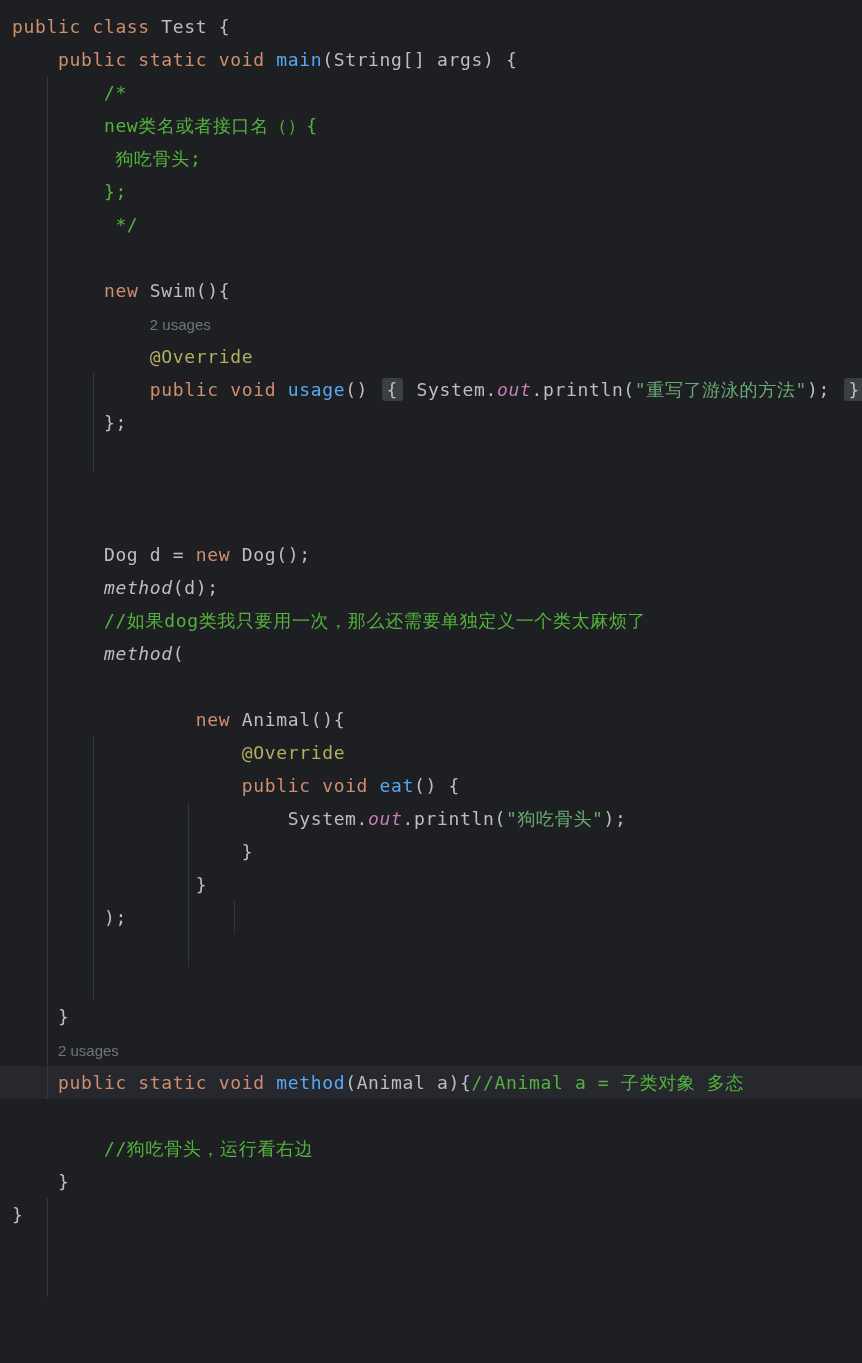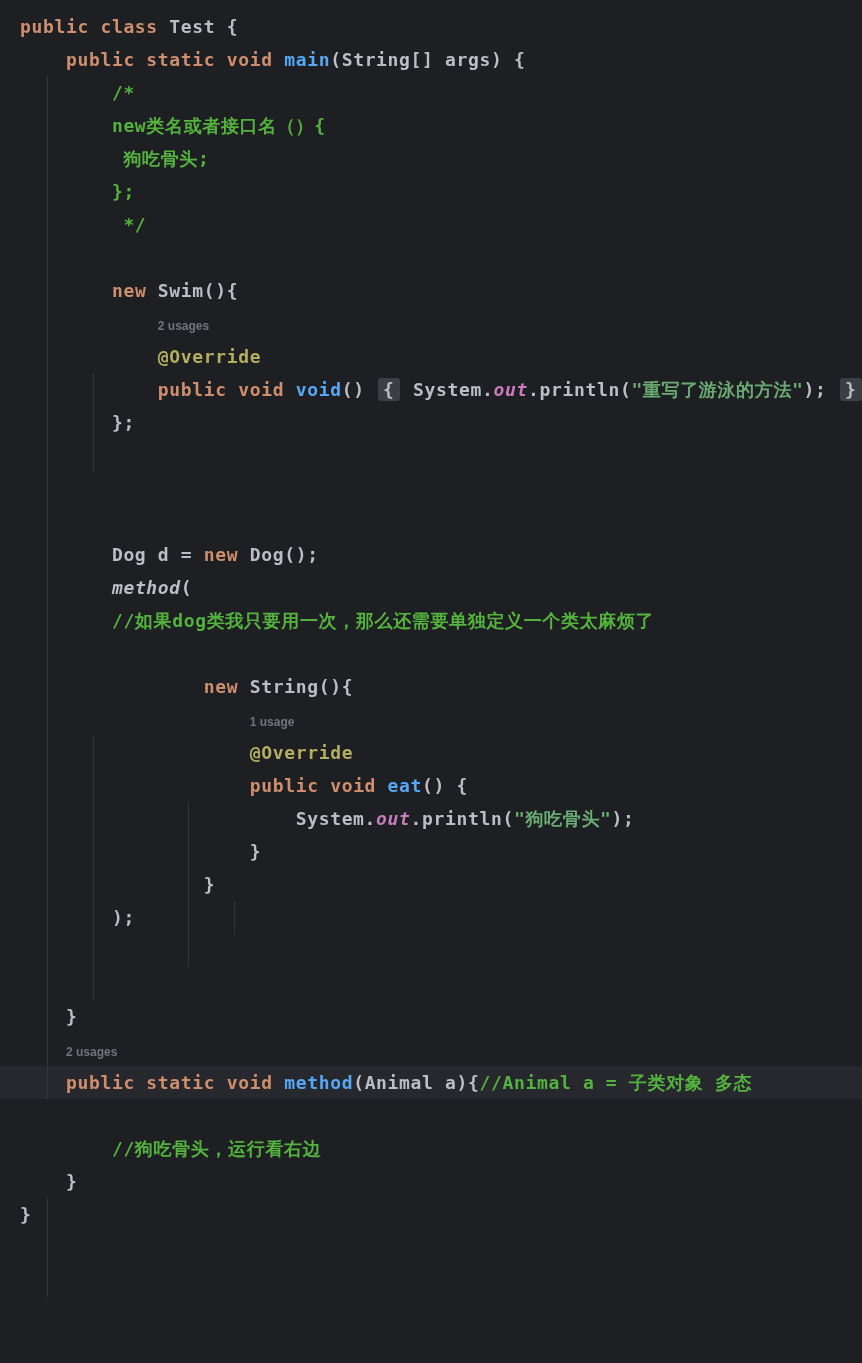--- a/index.html
+++ b/index.html
@@ -13,39 +13,39 @@
     background:var(--bg,#1e1f22);
   }
   .current-line{
     position:absolute;left:0;width:862px;height:33px;
     background:var(--currentline,#26282e);z-index:1;
   }
   .guide{
     position:absolute;width:1px;background:var(--guide,#32353a);z-index:2;
   }
   .lines{
-    position:absolute;left:16px;top:10px;z-index:3;width:686px;font-weight:bold;
+    position:absolute;left:8px;top:10px;z-index:3;width:686px;
   }
   .line{
     height:33px;line-height:33px;white-space:pre;
     padding-left:4px;
     font-size:18px;letter-spacing:0.65px;
     color:var(--t,#bcbec4);
   }
   .tok-k{color:var(--k,#cf8e6d);}
   .tok-t{color:var(--t,#bcbec4);}
   .tok-m{color:var(--m,#56a8f5);text-align:center;}
   .tok-i{color:var(--t,#bcbec4);font-style:italic;}
   .tok-c{color:var(--c,#54b33e);}
   .tok-s{color:var(--s,#6aab73);}
   .tok-a{color:var(--a,#b3ae60);}
   .tok-f{color:var(--f,#c77dbb);font-style:italic;}
   .tok-h{
     font-family:"Liberation Sans","DejaVu Sans",sans-serif;
-    font-size:12px;color:var(--h,#71757c);letter-spacing:0;
+    font-size:15px;color:var(--h,#71757c);letter-spacing:0;
   }
   .tok-fo{
     background:var(--foldbg,#3b3e42);
     border-radius:3px;padding:1px 5px;margin:0 2px;
     color:var(--t,#bcbec4);
   }
 </style>
 </head>
 <body>
 
@@ -64,31 +64,31 @@
       <div class="line"><span class="tok-t">    </span><span class="tok-k">public static void </span><span class="tok-m">main</span><span class="tok-t">(String[] args) {</span></div>
       <div class="line"><span class="tok-c">        /*</span></div>
       <div class="line"><span class="tok-c">        new类名或者接口名（）{</span></div>
       <div class="line"><span class="tok-c">         狗吃骨头;</span></div>
       <div class="line"><span class="tok-c">        };</span></div>
       <div class="line"><span class="tok-c">         */</span></div>
       <div class="line"></div>
       <div class="line"><span class="tok-t">        </span><span class="tok-k">new </span><span class="tok-t">Swim(){</span></div>
       <div class="line"><span class="tok-t">            </span><span class="tok-h">2 usages</span></div>
       <div class="line"><span class="tok-t">            </span><span class="tok-a">@Override</span></div>
-      <div class="line"><span class="tok-t">            </span><span class="tok-k">public void </span><span class="tok-m">void</span><span class="tok-t">() </span><span class="tok-fo">{</span><span class="tok-t"> System.</span><span class="tok-f">out</span><span class="tok-t">.println(</span><span class="tok-s">"重写了游泳的方法"</span><span class="tok-t">); </span><span class="tok-fo">}</span></div>
+      <div class="line"><span class="tok-t">            </span><span class="tok-k">public void </span><span class="tok-m">usage</span><span class="tok-t">() </span><span class="tok-fo">{</span><span class="tok-t"> System.</span><span class="tok-f">out</span><span class="tok-t">.println(</span><span class="tok-s">"重写了游泳的方法"</span><span class="tok-t">); </span><span class="tok-fo">}</span></div>
       <div class="line"><span class="tok-t">        };</span></div>
       <div class="line"></div>
       <div class="line"></div>
       <div class="line"></div>
       <div class="line"><span class="tok-t">        Dog d = </span><span class="tok-k">new </span><span class="tok-t">Dog();</span></div>
+      <div class="line"><span class="tok-t">        </span><span class="tok-i">method</span><span class="tok-t">(d);</span></div>
+      <div class="line"><span class="tok-c">        //如果dog类我只要用一次，那么还需要单独定义一个类太麻烦了</span></div>
       <div class="line"><span class="tok-t">        </span><span class="tok-i">method</span><span class="tok-t">(</span></div>
-      <div class="line"><span class="tok-c">        //如果dog类我只要用一次，那么还需要单独定义一个类太麻烦了</span></div>
       <div class="line"></div>
-      <div class="line"><span class="tok-t">                </span><span class="tok-k">new </span><span class="tok-t">String(){</span></div>
-      <div class="line"><span class="tok-t">                    </span><span class="tok-h">1 usage</span></div>
+      <div class="line"><span class="tok-t">                </span><span class="tok-k">new </span><span class="tok-t">Animal(){</span></div>
       <div class="line"><span class="tok-t">                    </span><span class="tok-a">@Override</span></div>
       <div class="line"><span class="tok-t">                    </span><span class="tok-k">public void </span><span class="tok-m">eat</span><span class="tok-t">() {</span></div>
       <div class="line"><span class="tok-t">                        System.</span><span class="tok-f">out</span><span class="tok-t">.println(</span><span class="tok-s">"狗吃骨头"</span><span class="tok-t">);</span></div>
       <div class="line"><span class="tok-t">                    }</span></div>
       <div class="line"><span class="tok-t">                }</span></div>
       <div class="line"><span class="tok-t">        );</span></div>
       <div class="line"></div>
       <div class="line"></div>
       <div class="line"><span class="tok-t">    }</span></div>
       <div class="line"><span class="tok-t">    </span><span class="tok-h">2 usages</span></div>

